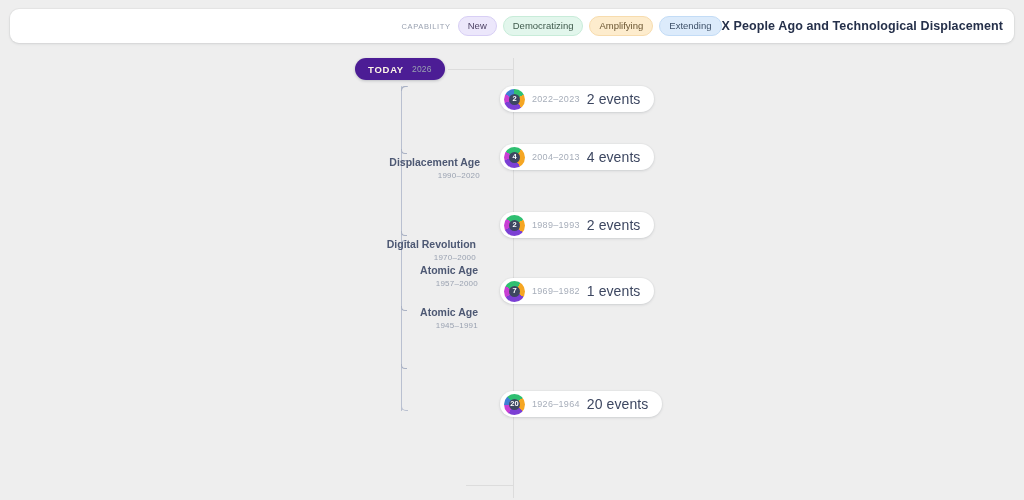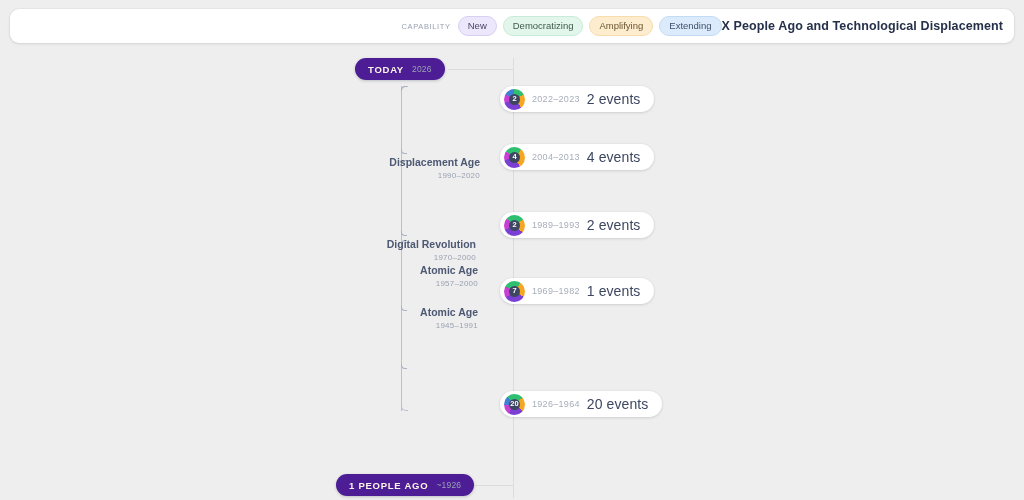--- a/index.html
+++ b/index.html
@@ -271,24 +271,20 @@
 
   <div id="timeline-axis"></div>
 
   <div class="pill-connector" id="today-connector"></div>
   <div class="edge-pill" id="today-pill">
     <span class="edge-pill-label">TODAY</span>
     <span class="edge-pill-year">2026</span>
   </div>
 
   <div class="pill-connector" id="people-ago-connector"></div>
-  <div class="edge-pill" id="people-ago-pill">
-    <span class="edge-pill-label">1 PEOPLE AGO</span>
-    <span class="edge-pill-year">~1926</span>
-  </div>
 
   <div id="era-rail"></div>
   <div class="era-tick cap-top" style="top:42px"></div>
   <div class="era-tick cap-bot" style="top:105px"></div>
   <div class="era-tick cap-top" style="top:116px"></div>
   <div class="era-tick cap-bot" style="top:187px"></div>
   <div class="era-tick cap-top" style="top:196px"></div>
   <div class="era-tick cap-bot" style="top:262px"></div>
   <div class="era-tick cap-bot" style="top:320px"></div>
 

